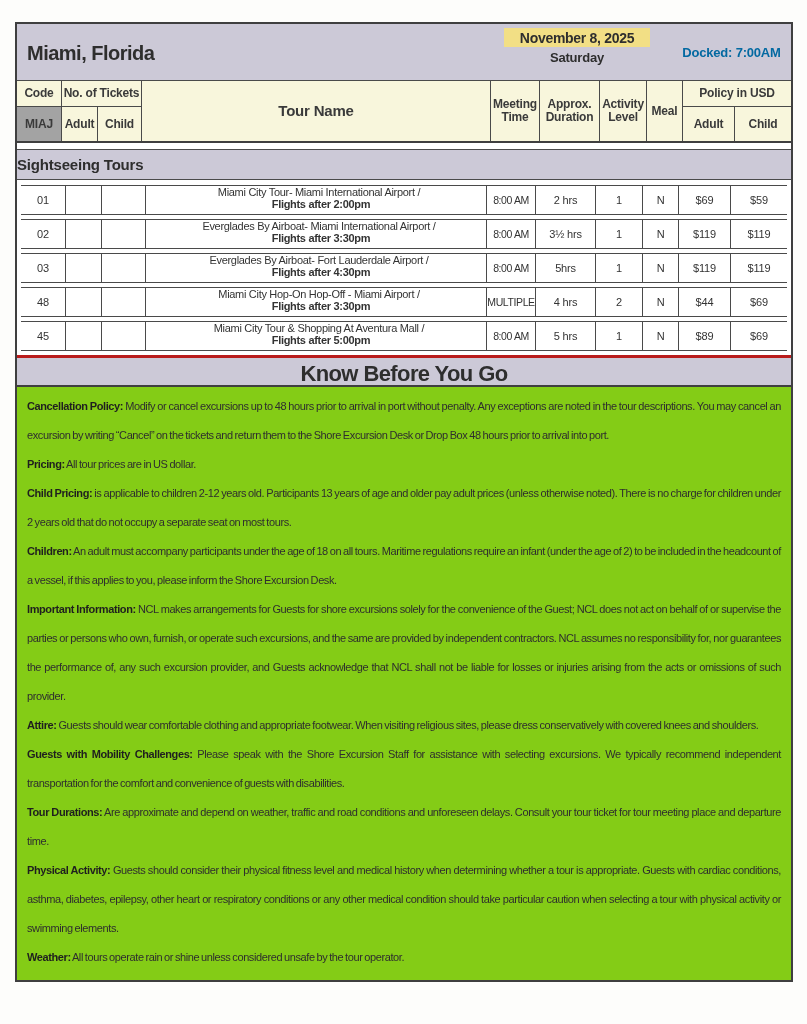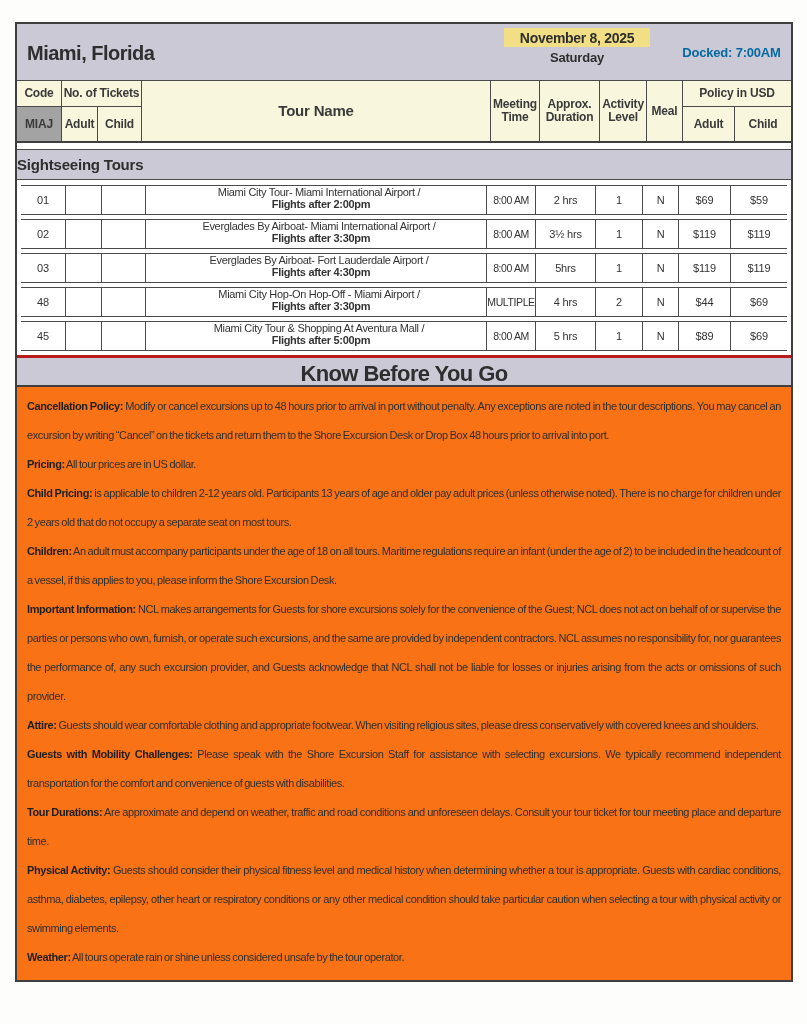--- a/index.html
+++ b/index.html
@@ -136,21 +136,21 @@
     text-align: center;
     font-weight: bold;
     font-size: 22px;
     height: 32px;
     line-height: 31px;
     color: #2e2e2e;
     letter-spacing: -0.6px;
   }
   .kbyg-text {
     padding: 5px 10px 8px 10px;
-    background: #f97316;
+    background: #84cc16;
   }
   .kbyg-text p {
     font-size: 11px;
     line-height: 29px;
     letter-spacing: -0.4px;
     word-spacing: -0.8px;
     text-align: justify;
     color: #2e2e2e;
   }
   .kbyg-text p b { color: #1f1f1f; }

